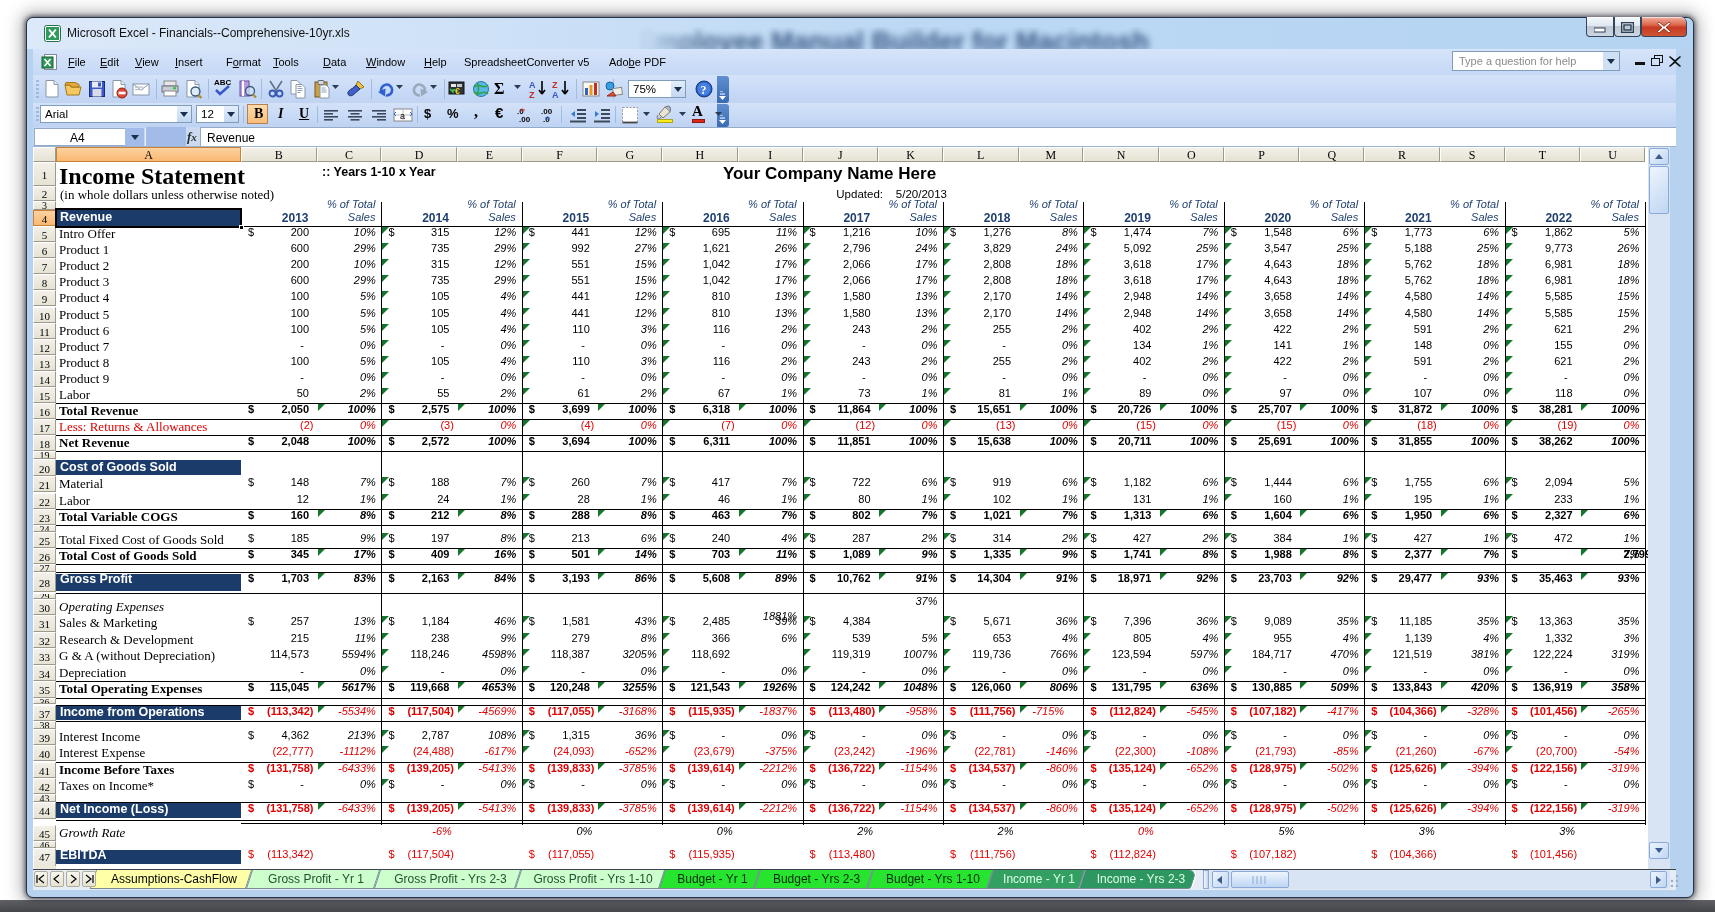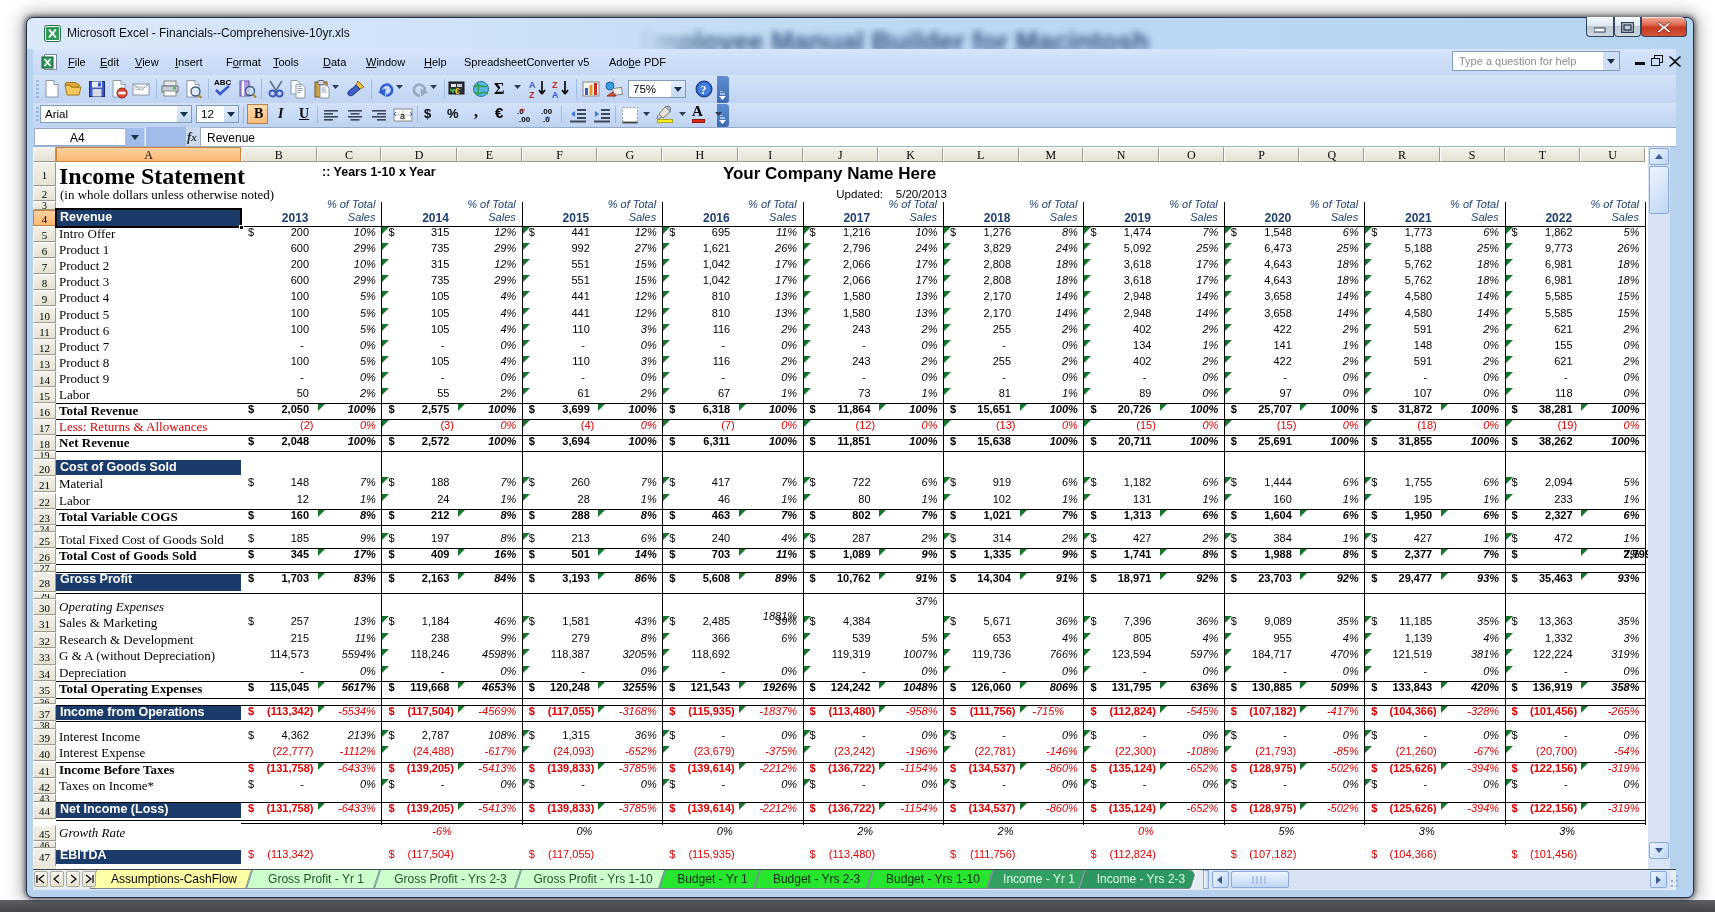--- a/index.html
+++ b/index.html
@@ -474,21 +474,21 @@
 <div style="left:521.8px;top:242.1px;width:68.0px;height:16px;line-height:16px;text-align:right;font:11px 'Liberation Sans',sans-serif;color:#000">992</div>
 <div style="left:597.3px;top:242.1px;width:59.4px;height:16px;line-height:16px;text-align:right;font:italic 11px 'Liberation Sans',sans-serif;color:#000">27%</div>
 <div style="left:662.2px;top:242.1px;width:68.0px;height:16px;line-height:16px;text-align:right;font:11px 'Liberation Sans',sans-serif;color:#000">1,621</div>
 <div style="left:737.7px;top:242.1px;width:59.4px;height:16px;line-height:16px;text-align:right;font:italic 11px 'Liberation Sans',sans-serif;color:#000">26%</div>
 <div style="left:802.6px;top:242.1px;width:68.0px;height:16px;line-height:16px;text-align:right;font:11px 'Liberation Sans',sans-serif;color:#000">2,796</div>
 <div style="left:878.1px;top:242.1px;width:59.4px;height:16px;line-height:16px;text-align:right;font:italic 11px 'Liberation Sans',sans-serif;color:#000">24%</div>
 <div style="left:943.0px;top:242.1px;width:68.0px;height:16px;line-height:16px;text-align:right;font:11px 'Liberation Sans',sans-serif;color:#000">3,829</div>
 <div style="left:1018.5px;top:242.1px;width:59.4px;height:16px;line-height:16px;text-align:right;font:italic 11px 'Liberation Sans',sans-serif;color:#000">24%</div>
 <div style="left:1083.4px;top:242.1px;width:68.0px;height:16px;line-height:16px;text-align:right;font:11px 'Liberation Sans',sans-serif;color:#000">5,092</div>
 <div style="left:1158.9px;top:242.1px;width:59.4px;height:16px;line-height:16px;text-align:right;font:italic 11px 'Liberation Sans',sans-serif;color:#000">25%</div>
-<div style="left:1223.8px;top:242.1px;width:68.0px;height:16px;line-height:16px;text-align:right;font:11px 'Liberation Sans',sans-serif;color:#000">6,473</div>
+<div style="left:1223.8px;top:242.1px;width:68.0px;height:16px;line-height:16px;text-align:right;font:11px 'Liberation Sans',sans-serif;color:#000">3,547</div>
 <div style="left:1299.3px;top:242.1px;width:59.4px;height:16px;line-height:16px;text-align:right;font:italic 11px 'Liberation Sans',sans-serif;color:#000">25%</div>
 <div style="left:1364.2px;top:242.1px;width:68.0px;height:16px;line-height:16px;text-align:right;font:11px 'Liberation Sans',sans-serif;color:#000">5,188</div>
 <div style="left:1439.7px;top:242.1px;width:59.4px;height:16px;line-height:16px;text-align:right;font:italic 11px 'Liberation Sans',sans-serif;color:#000">25%</div>
 <div style="left:1504.6px;top:242.1px;width:68.0px;height:16px;line-height:16px;text-align:right;font:11px 'Liberation Sans',sans-serif;color:#000">9,773</div>
 <div style="left:1580.1px;top:242.1px;width:59.4px;height:16px;line-height:16px;text-align:right;font:italic 11px 'Liberation Sans',sans-serif;color:#000">26%</div>
 <div style="left:382.4px;top:243.1px;width:0;height:0;border-top:7px solid #15772b;border-right:7px solid transparent"></div>
 <div style="left:522.8px;top:243.1px;width:0;height:0;border-top:7px solid #15772b;border-right:7px solid transparent"></div>
 <div style="left:663.2px;top:243.1px;width:0;height:0;border-top:7px solid #15772b;border-right:7px solid transparent"></div>
 <div style="left:803.6px;top:243.1px;width:0;height:0;border-top:7px solid #15772b;border-right:7px solid transparent"></div>
 <div style="left:944.0px;top:243.1px;width:0;height:0;border-top:7px solid #15772b;border-right:7px solid transparent"></div>

